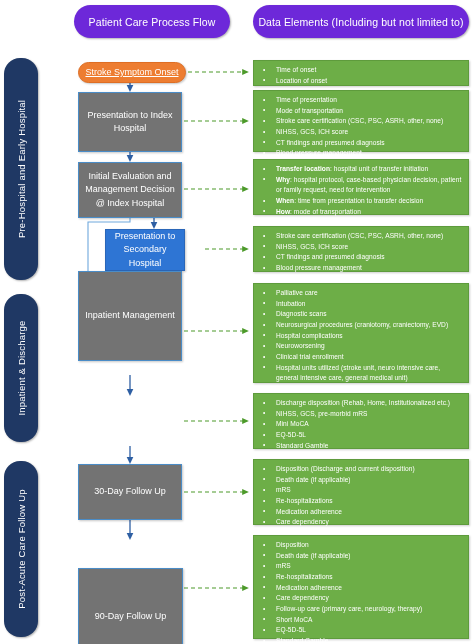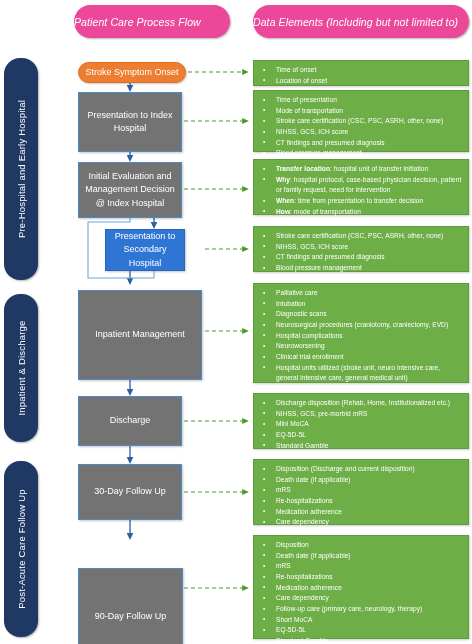--- a/index.html
+++ b/index.html
@@ -8,29 +8,28 @@
     width: 472px; height: 644px;
     background: #ffffff;
     font-family: "Liberation Sans", sans-serif;
     overflow: hidden;
   }
   #page { position: relative; width: 472px; height: 644px; }
 
   
   .header-pill {
     position: absolute;
-    background: #ec4899;
+    background: #6d28d9;
     color: #ffffff;
     border-radius: 20px;
-    display: flex; align-items: center; justify-content: flex-start;
+    display: flex; align-items: center; justify-content: center;
     text-align: center;
     font-size: 10.5px;
     letter-spacing: .1px;
     box-shadow: 1px 1px 2px rgba(0,0,0,.30);
-    font-style: italic;
   }
   #hdr-flow  { left: 74px;  top: 5px; width: 156px; height: 33px; }
   #hdr-data  { left: 253px; top: 5px; width: 216px; height: 33px; }
 
   
   .phase-bar {
     position: absolute;
     left: 4px; width: 34px;
     background: #1F3864;
     border-radius: 16px;
@@ -57,25 +56,25 @@
     color: #ffffff;
     font-size: 9px;
     line-height: 1.45;
     padding: 2px 5px;
     box-shadow: 1px 1px 2px rgba(0,0,0,.22);
   }
   .pbox.blue     { background: #737373; border: 1px solid #4A8CC7; }
   .pbox.darkblue { background: #2E75D4; border: 1px solid #2A66B8; }
   .pbox.orange   { background: #ED7D31; border: 1px solid #DE6E24; border-radius: 11px; }
 
-  #box-onset      { left: 78px;  top: 62px;  width: 108px; height: 21px; }
+  #box-onset      { left: 78px;  top: 62px;  width: 108px; height: 21px; text-decoration: underline; }
   #box-index      { left: 78px;  top: 92px;  width: 104px; height: 60px; }
   #box-initial    { left: 78px;  top: 162px; width: 104px; height: 56px; }
   #box-secondary  { left: 105px; top: 229px; width: 80px;  height: 42px; }
-  #box-inpatient  { left: 78px;  top: 290px; width: 124px; height: 90px; }
+  #box-inpatient  { left: 78px;  top: 271px; width: 104px; height: 90px; }
   #box-discharge  { left: 78px;  top: 396px; width: 104px; height: 50px; }
   #box-30day      { left: 78px;  top: 464px; width: 104px; height: 56px; }
   #box-90day      { left: 78px;  top: 568px; width: 105px; height: 98px; }
 
   
   .dbox {
     position: absolute;
     left: 253px; width: 216px;
     background: #6DAE47;
     border: 1px solid #5E9B3C;
@@ -177,23 +176,20 @@
   </div>
   <div class="pbox blue" id="box-initial">
     <span>Initial Evaluation and Management Decision @ Index Hospital</span>
   </div>
   <div class="pbox darkblue" id="box-secondary">
     <span>Presentation to Secondary Hospital</span>
   </div>
   <div class="pbox blue" id="box-inpatient">
     <span>Inpatient Management</span>
   </div>
-  <div class="pbox blue" id="box-discharge">
-    <span>Discharge</span>
-  </div>
   <div class="pbox blue" id="box-30day">
     <span>30-Day Follow Up</span>
   </div>
   <div class="pbox blue" id="box-90day">
     <span>90-Day Follow Up</span>
   </div>
 
   <div class="dbox" id="data-onset">
     <ul>
         <li>Time of onset</li>

